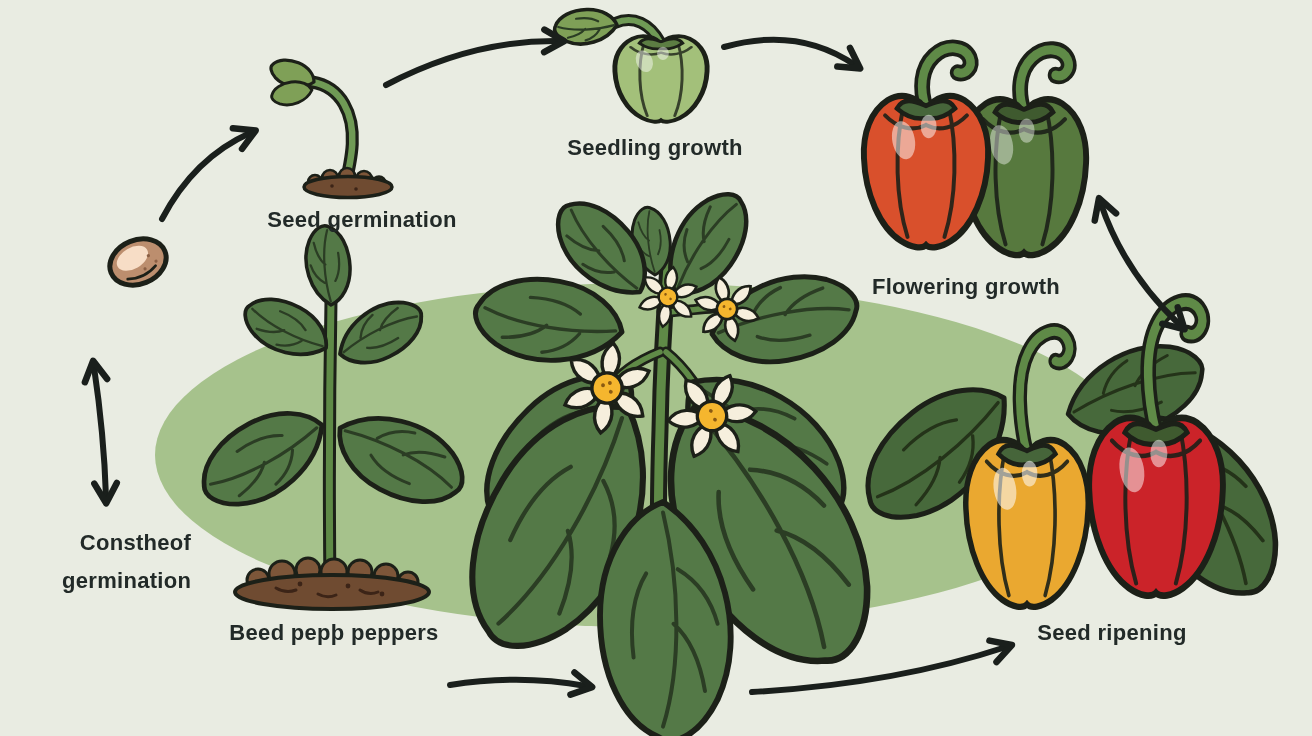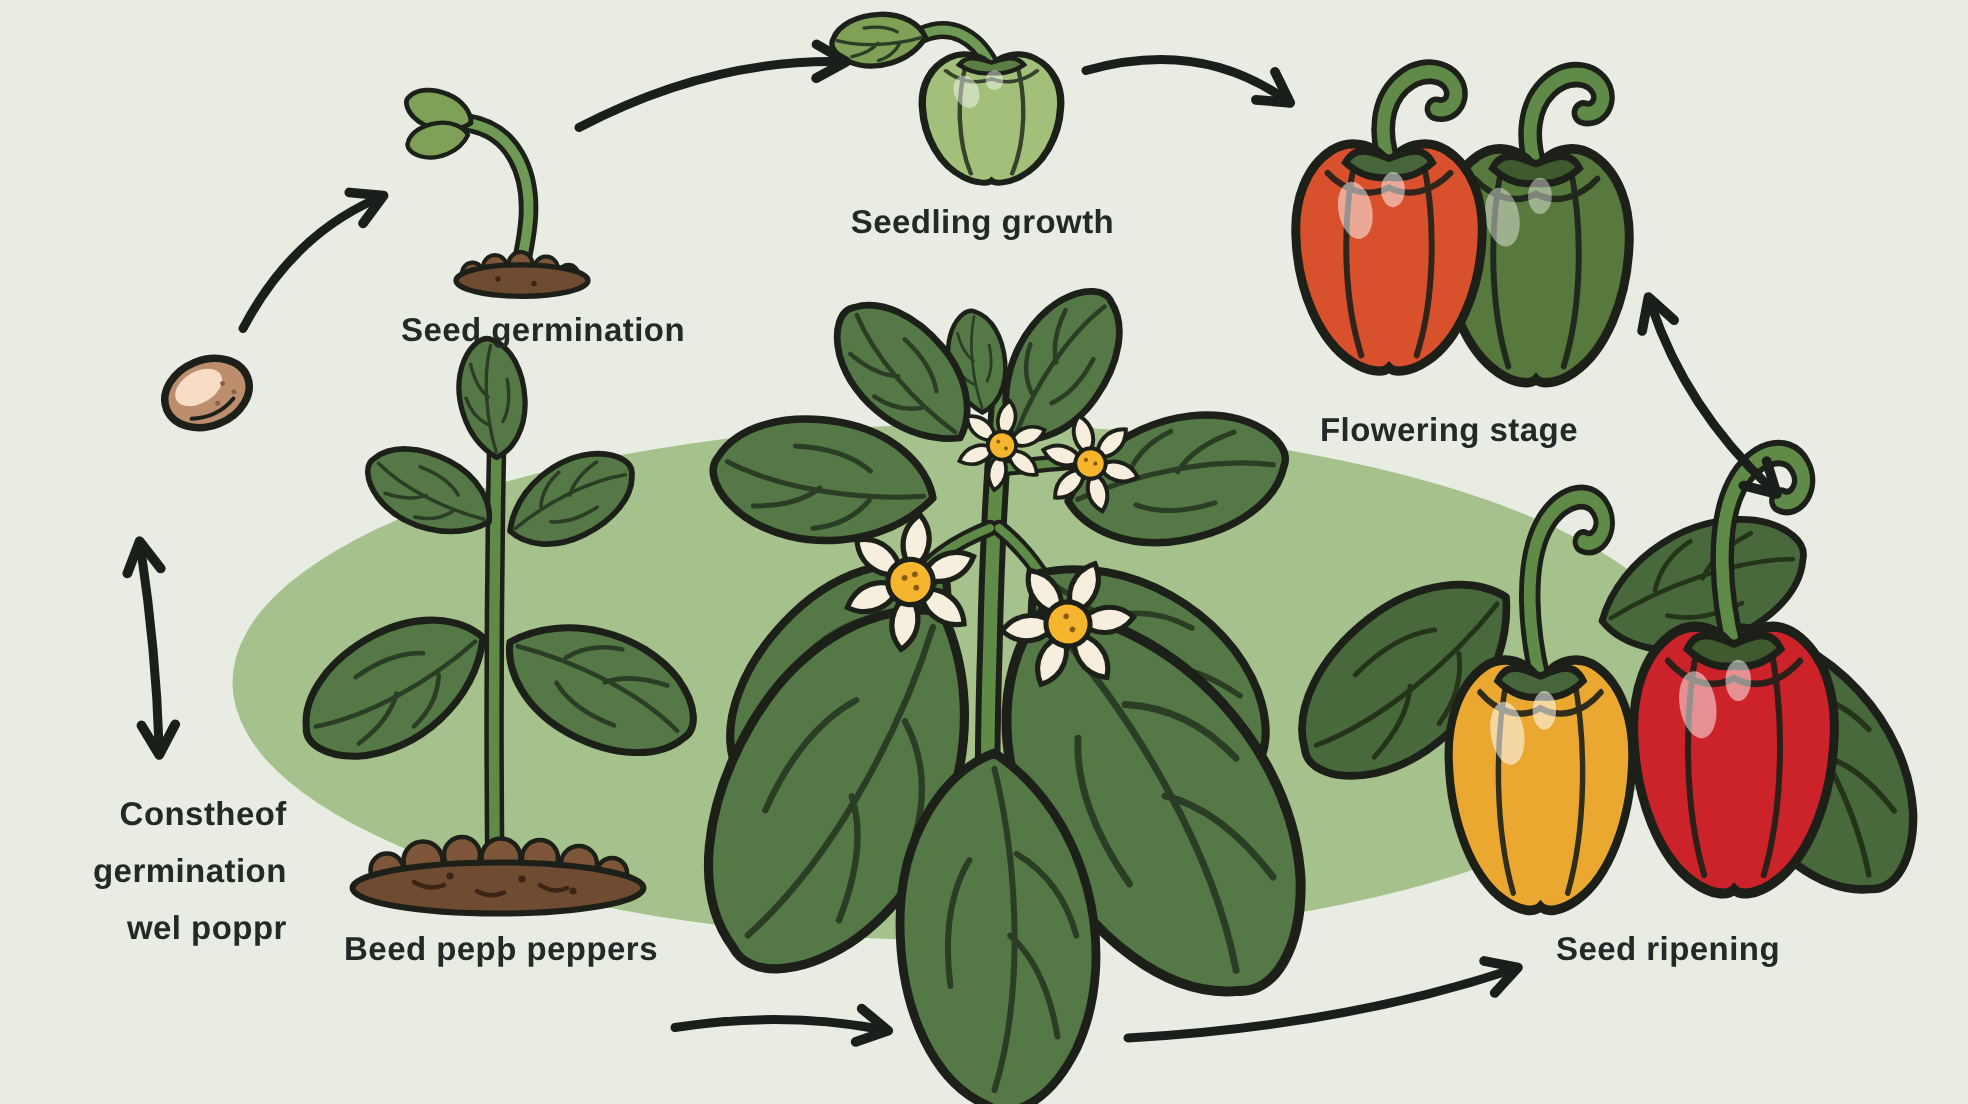--- a/index.html
+++ b/index.html
@@ -291,22 +291,21 @@
     <path d="M724,47 Q798,26 855,65" marker-end="url(#ah)"></path>
     <path d="M1101,204 Q1124,272 1180,325" marker-start="url(#ah)" marker-end="url(#ah)"></path>
     <path d="M450,685 Q520,674 586,686" marker-end="url(#ah)"></path>
     <path d="M752,692 Q894,684 1006,647" marker-end="url(#ah)"></path>
     <path d="M94,367 Q104,434 106,497" marker-start="url(#ah)" marker-end="url(#ah)"></path>
   </g>
 </svg>
 
 <div class="lbl center" style="left:362px;top:206px;">Seed germination</div>
 <div class="lbl center" style="left:655px;top:134px;">Seedling growth</div>
-<div class="lbl center" style="left:966px;top:273px;">Flowering stage</div>
+<div class="lbl center" style="left:966px;top:273px;">Flowering growth</div>
 <div class="lbl center" style="left:1112px;top:619px;">Seed ripening</div>
 <div class="lbl center" style="left:334px;top:619px;">Beed pepþ peppers</div>
 <div class="lbl multiline" style="left:62px;top:524px;text-align:right;">
   <span>Constheof</span>
   <span>germination</span>
-  <span>wel poppr</span>
 </div>
 
 </div>
 
 </body></html>

